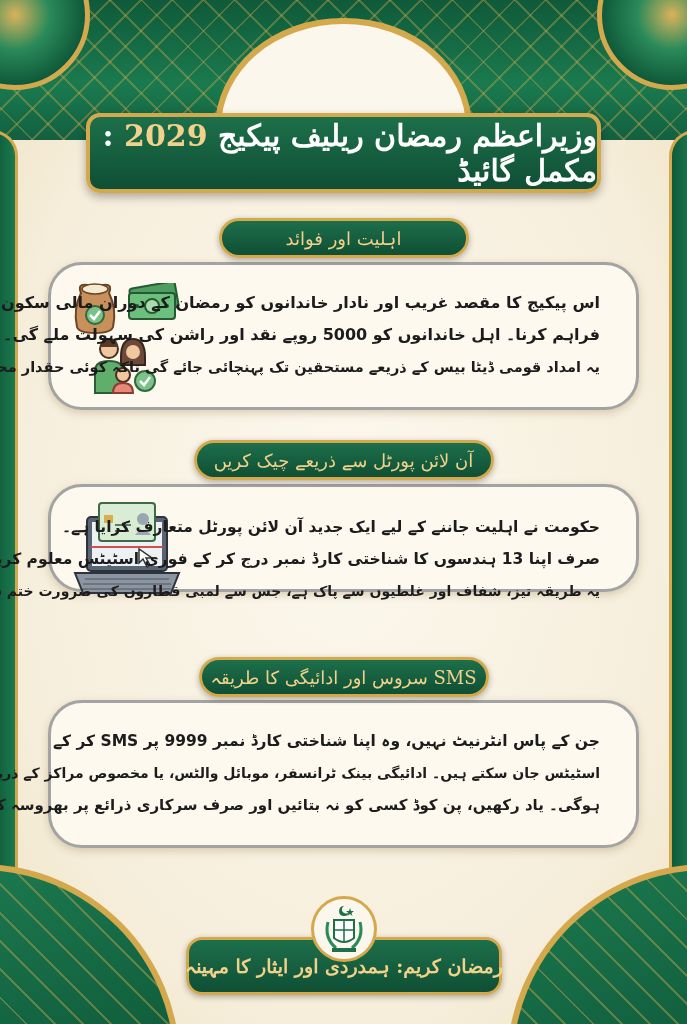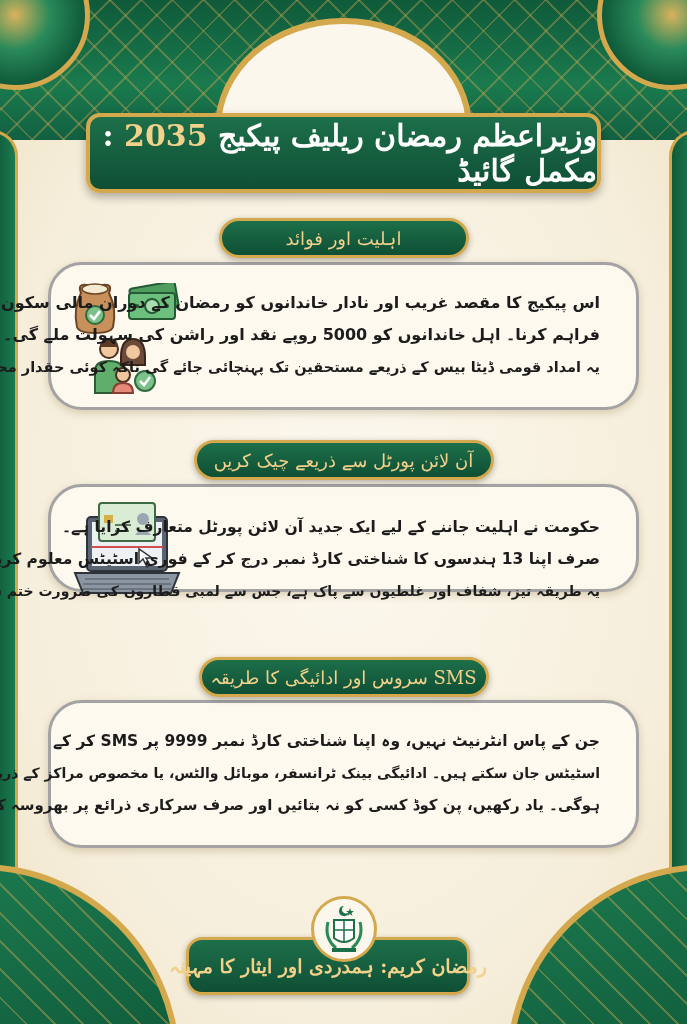--- a/index.html
+++ b/index.html
@@ -102,21 +102,21 @@
   .icon-wrap { position: absolute; }
 
   
   .emblem {
     position: absolute; left: 311px; top: 896px; width: 66px; height: 66px;
     border-radius: 50%; background: #fbf7ec; border: 3px solid #d4a94e;
     display: flex; align-items: center; justify-content: center;
     z-index: 3;
   }
   .footer-banner {
-    position: absolute; left: 186px; top: 937px; width: 284px; height: 58px;
+    position: absolute; left: 186px; top: 937px; width: 316px; height: 58px;
     background: linear-gradient(180deg, #1d6f4a 0%, #0f4f35 100%);
     border: 3px solid #d4a94e; border-radius: 16px;
     display: flex; align-items: center; justify-content: center;
     color: #f2d18a; font-size: 19px; font-weight: bold;
     font-family: "DejaVu Serif", serif;
     direction: rtl; white-space: nowrap;
     box-shadow: 0 2px 6px rgba(0,0,0,0.3);
   }
 </style>
 </head>
@@ -129,21 +129,21 @@
 <div class="corner tr"></div>
 <div class="arch"></div>
 <div class="side l"></div>
 <div class="side r"></div>
 <div class="frame-bottom-l"></div>
 <div class="frame-bottom-r"></div>
 
 <div class="title-banner">
   <span class="t-main">
     <span>وزیراعظم رمضان ریلیف پیکیج</span>
-    <span class="t-gold">2035</span>
+    <span class="t-gold">2029</span>
     <span>: مکمل گائیڈ</span>
   </span>
 </div>
 
 <div class="card" style="top:262px;height:148px;">
   <div class="icon-wrap" style="left:20px;top:14px;">
     <svg width="48" height="56" viewBox="0 0 48 56">
       <path d="M10 14 Q6 4 16 6 L32 6 Q42 4 38 14 Q46 30 42 48 Q40 54 24 54 Q8 54 6 48 Q2 30 10 14Z" fill="#c8905a" stroke="#6b4426" stroke-width="2"></path>
       <ellipse cx="24" cy="10" rx="13" ry="5" fill="#f3ead2" stroke="#6b4426" stroke-width="1.5"></ellipse>
       <circle cx="24" cy="36" r="9" fill="#7cc08a" stroke="#2f6b3c" stroke-width="2"></circle>

